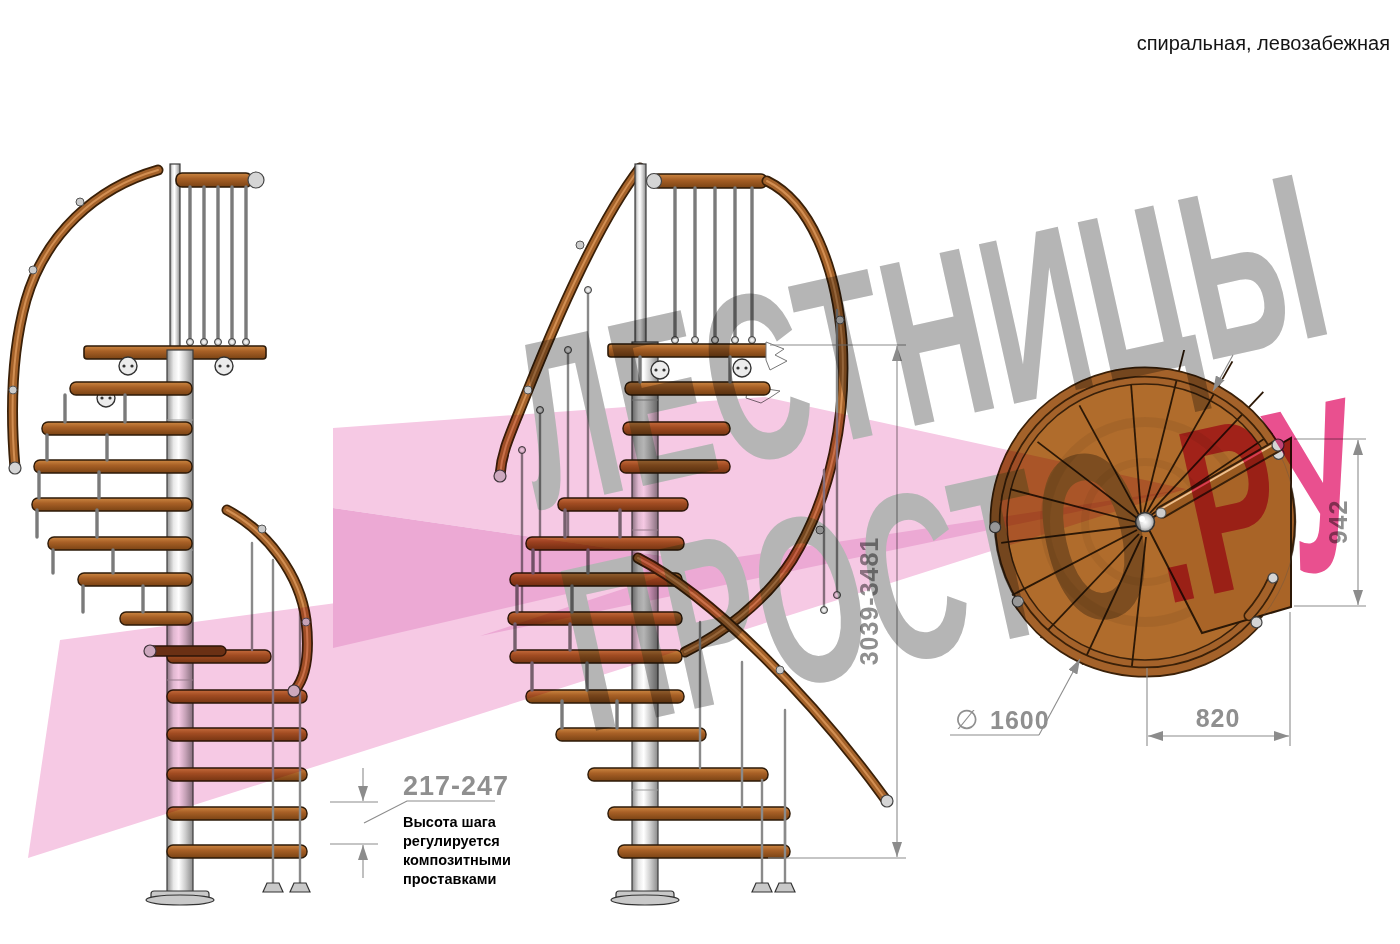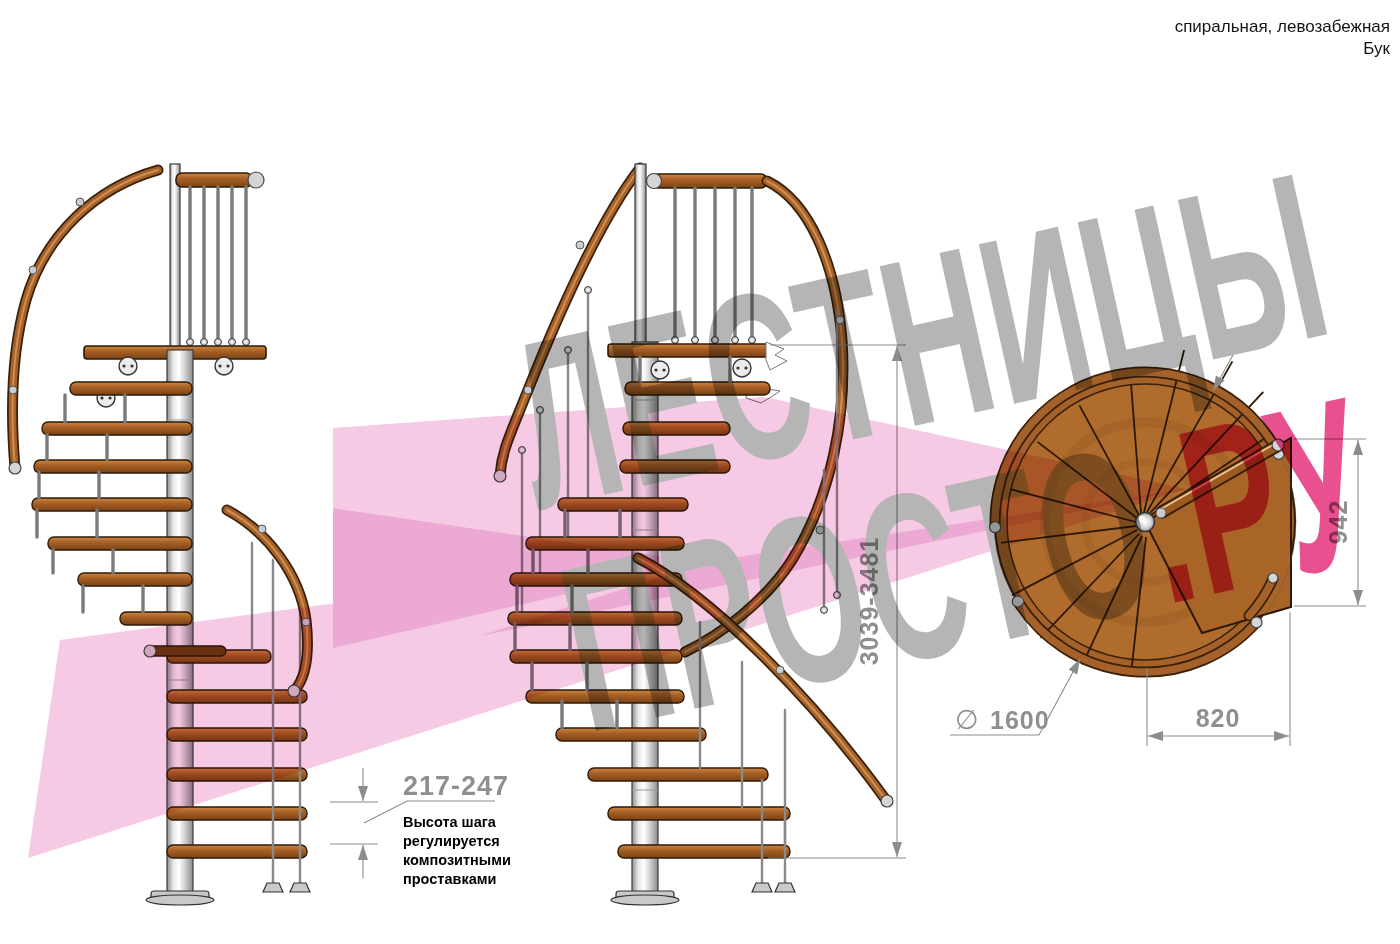--- a/index.html
+++ b/index.html
@@ -23,22 +23,22 @@
   .disk{fill:#ececec;stroke:#333;stroke-width:1.4;}
   .dot{fill:#333;}
   .base{fill:#c9c9c9;stroke:#333;stroke-width:1.2;}
   
   .dl{stroke:#8c8c8c;stroke-width:1.1;fill:none;}
   .dimtxt{fill:#8f8f8f;font-weight:bold;font-size:25px;letter-spacing:1px;}
   .dimtxt2{fill:#8f8f8f;font-weight:bold;font-size:27px;letter-spacing:1px;}
   .diasym{fill:#8f8f8f;font-weight:normal;font-size:27px;}
   .notetxt{fill:#000;font-weight:bold;font-size:14.5px;}
   
-  #header{position:absolute;top:16px;right:10px;text-align:right;z-index:6;
-          font-size:17px;line-height:22px;color:#141414;font-weight:500;}
+  #header{position:absolute;top:32px;right:10px;text-align:right;z-index:6;
+          font-size:20px;line-height:22px;color:#141414;font-weight:500;}
   
   #watermark{position:absolute;left:0;top:0;width:1400px;height:944px;z-index:5;
              mix-blend-mode:multiply;pointer-events:none;}
   #wmtext{position:absolute;left:495px;top:318px;transform:rotate(-12.5deg) scaleY(1.72);
           transform-origin:0 0;font-size:138px;line-height:133px;font-weight:bold;
           letter-spacing:2px;white-space:nowrap;color:#b5b5b5;}
   #wmtext .pink{color:#e9508f;}
 </style>
 </head>
 <body>
@@ -417,16 +417,15 @@
       <polygon fill="#eca9d4" points="333,508 705,562 333,648"></polygon>
     </svg>
     <div id="wmtext">
       <div>ЛЕСТНИЦЫ</div>
       <div><span>ПРОСТО</span><span class="pink">.РУ</span></div>
     </div>
   </div>
 
   <div id="header">
     <div>спиральная, левозабежная</div>
-    <div>Бук</div>
   </div>
 
 </div>
 
 </body></html>

